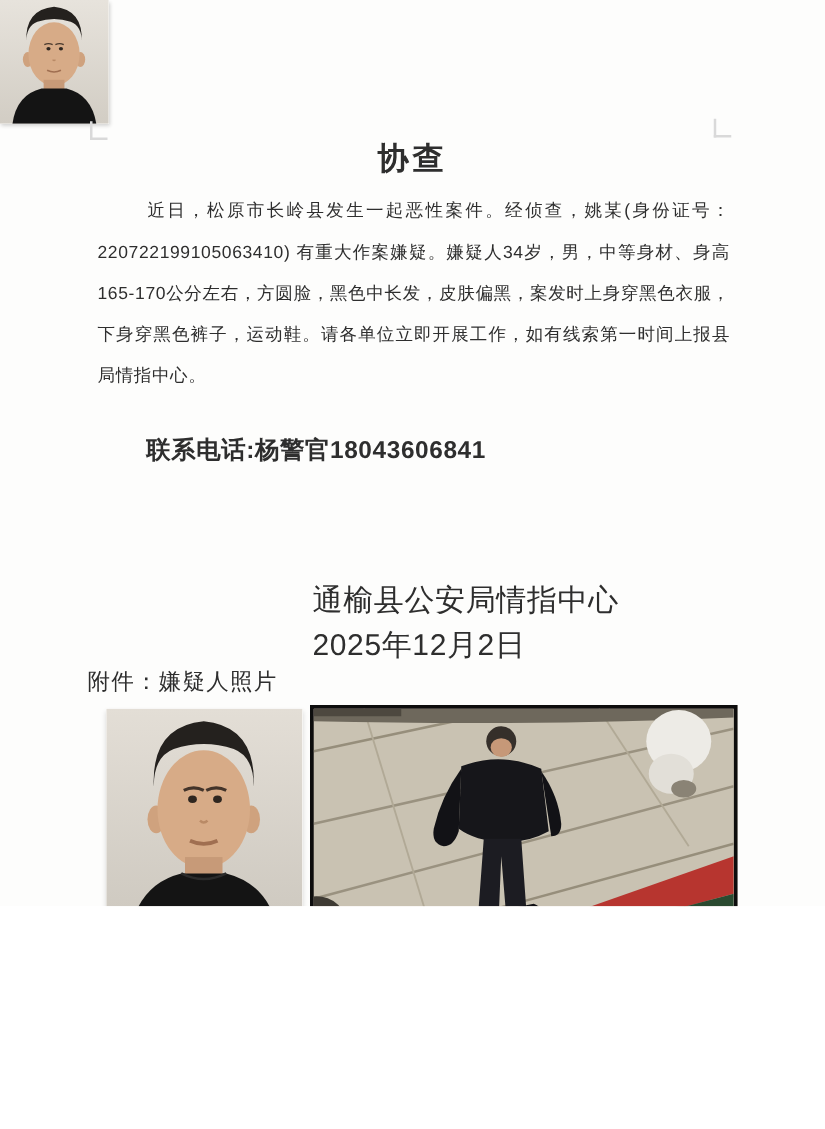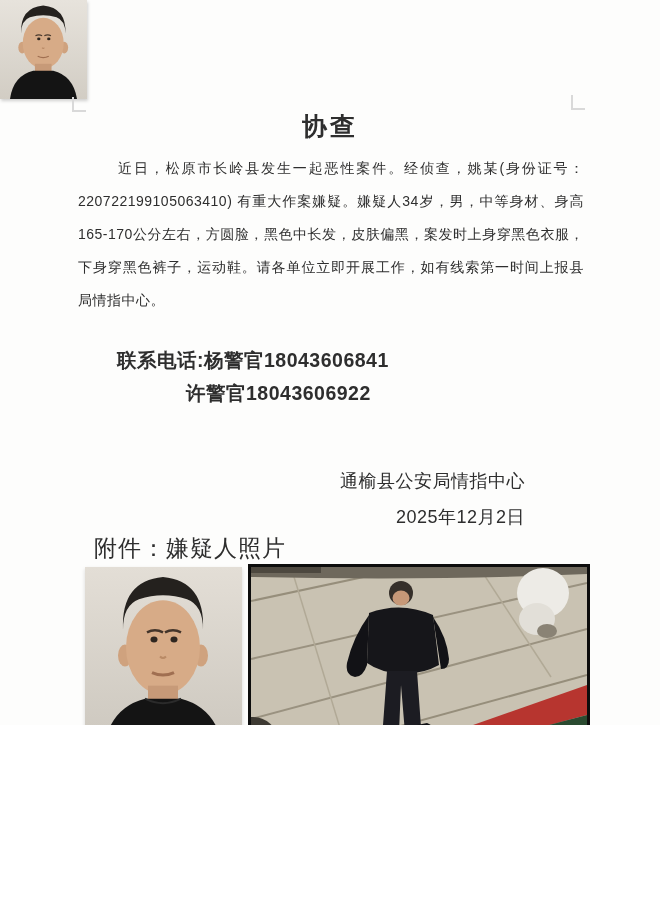--- a/index.html
+++ b/index.html
@@ -21,24 +21,24 @@
   .title{position:absolute;left:0;top:110px;width:100%;text-align:center;
     font-size:25px;font-weight:bold;letter-spacing:3px;}
   
   .body-text{position:absolute;left:78px;top:152px;width:506px;
     font-size:14px;line-height:33px;text-align:justify;text-indent:40px;
     letter-spacing:.5px;}
   
   .contact{position:absolute;left:117px;top:344px;font-size:19.5px;line-height:33px;letter-spacing:.5px;font-weight:bold;}
   .contact .line2{margin-left:69px;}
   
-  .issuer-block{position:absolute;left:250px;top:463px;width:275px;text-align:right;
-    font-size:18px;line-height:36px;letter-spacing:.5px;}
+  .issuer-block{position:absolute;left:250px;top:463px;width:275px;text-align:left;
+    font-size:24px;line-height:36px;letter-spacing:.5px;}
   
-  .attachment{position:absolute;left:94px;top:533px;font-size:23px;letter-spacing:1px;}
+  .attachment{position:absolute;left:70px;top:533px;font-size:18px;letter-spacing:1px;}
   
   .portrait-photo{position:absolute;left:85px;top:567px;width:157px;height:184px;box-shadow:0 2px 4px rgba(0,0,0,.15);}
   .cctv-photo{position:absolute;left:248px;top:564px;width:342px;height:190px;border:3px solid #0d0d0d;box-sizing:border-box;background:#c9c2b2;}
   
   .footer{position:absolute;left:8px;top:842px;height:58px;display:flex;align-items:center;gap:14px;color:#b5b3b0;}
   .brand-left{font-family:"DejaVu Serif","Liberation Serif",serif;font-style:italic;font-weight:bold;
     font-size:44px;line-height:1;letter-spacing:4px;transform:skewX(-6deg);}
   .brand-right{font-weight:bold;font-size:38px;line-height:1;letter-spacing:2px;}
   .tm-corner{position:absolute;left:64px;top:836px;width:12px;height:11px;border-left:2px solid #c9c7c4;border-top:2px solid #c9c7c4;}
   svg{display:block;}
@@ -72,21 +72,20 @@
 
   <div class="corner-mark corner-left"></div>
   <div class="corner-mark corner-right"></div>
 
   <div class="title">协查</div>
 
   <div class="body-text">近日，松原市长岭县发生一起恶性案件。经侦查，姚某(身份证号：220722199105063410) 有重大作案嫌疑。嫌疑人34岁，男，中等身材、身高165-170公分左右，方圆脸，黑色中长发，皮肤偏黑，案发时上身穿黑色衣服，下身穿黑色裤子，运动鞋。请各单位立即开展工作，如有线索第一时间上报县局情指中心。</div>
 
   <div class="contact">
     <div class="line1">联系电话:杨警官18043606841</div>
-    <div class="line2">许警官18043606922</div>
   </div>
 
   <div class="issuer-block">
     <div>通榆县公安局情指中心</div>
     <div>2025年12月2日</div>
   </div>
 
   <div class="attachment">附件：嫌疑人照片</div>
 
   <svg class="portrait-photo" viewBox="0 0 157 183" preserveAspectRatio="none">

